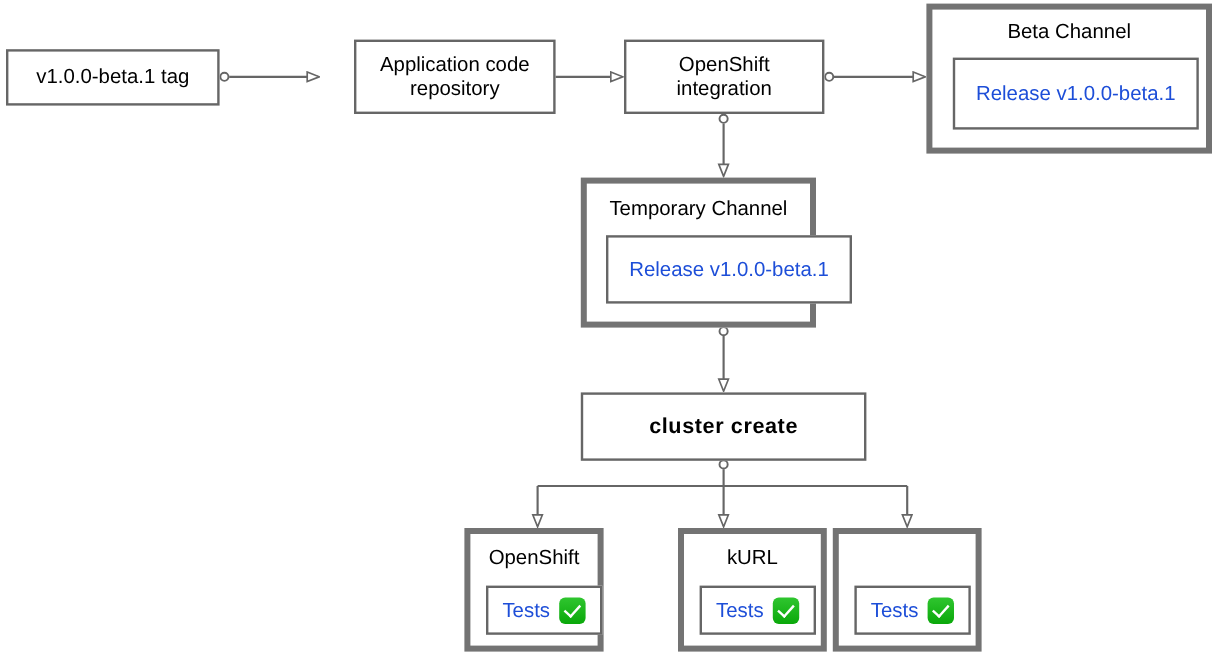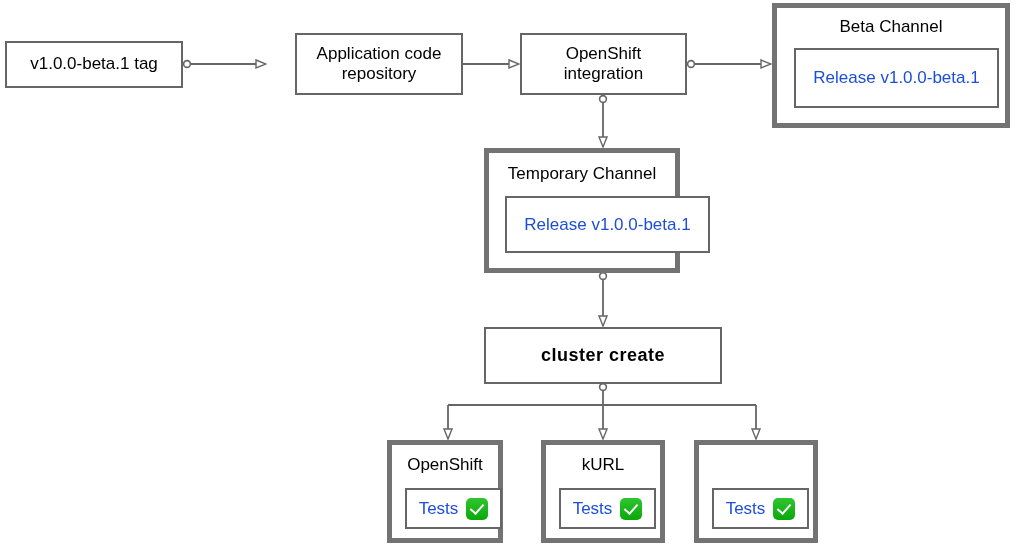--- a/index.html
+++ b/index.html
@@ -175,21 +175,21 @@
   </div>
 
   <div class="group" style="left:387px; top:440px; width:116px; height:103px;">
     <div class="group-title" style="top:10px;">OpenShift</div>
     <div class="inner-box" style="left:13px; top:43px; width:97px; height:41px;">
       <span>Tests</span>
       <span class="check-icon"></span>
     </div>
   </div>
 
-  <div class="group" style="left:541px; top:440px; width:124px; height:103px;">
+  <div class="group" style="left:565px; top:440px; width:124px; height:103px;">
     <div class="group-title" style="top:10px;">kURL</div>
     <div class="inner-box" style="left:13px; top:43px; width:97px; height:41px;">
       <span>Tests</span>
       <span class="check-icon"></span>
     </div>
   </div>
 
   <div class="group" style="left:694px; top:440px; width:124px; height:103px;">
     <div class="inner-box" style="left:13px; top:43px; width:97px; height:41px;">
       <span>Tests</span>

